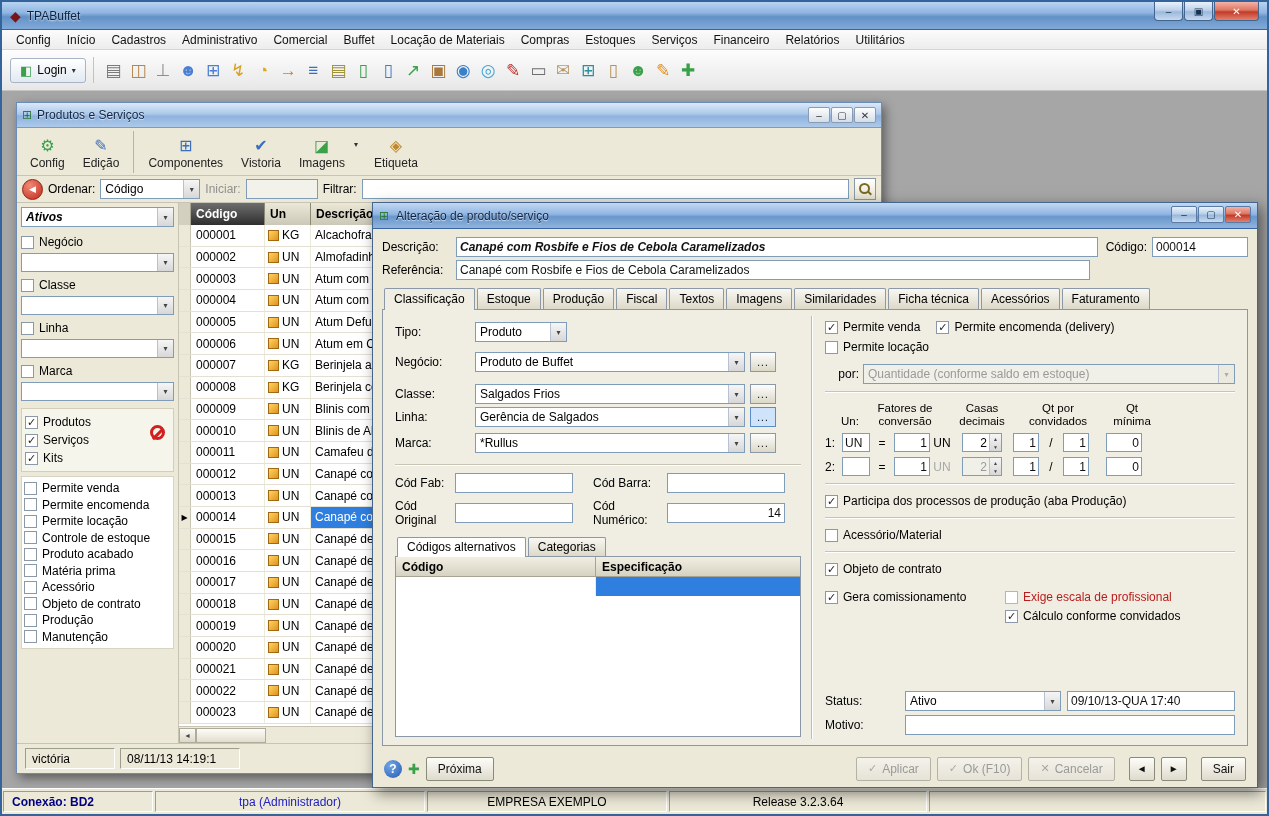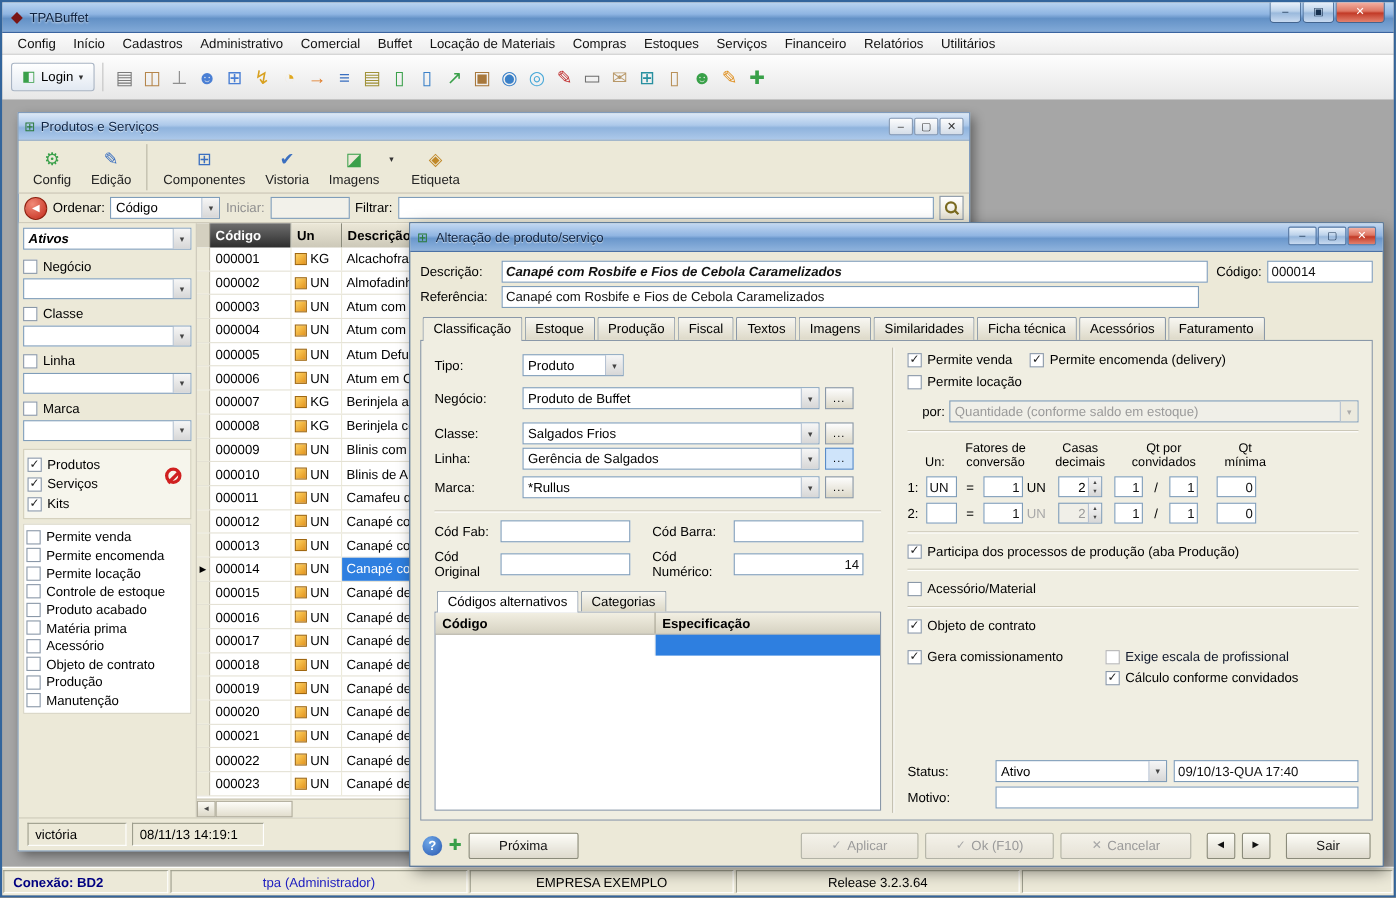--- a/index.html
+++ b/index.html
@@ -46,22 +46,22 @@
 .combo-text{flex:1;padding:0 4px;white-space:nowrap;overflow:hidden;}
 .combo-arrow{width:16px;height:100%;display:flex;align-items:center;justify-content:center;background:linear-gradient(#f6f6f6,#d7d7d7);border-left:1px solid #b6c2d2;font-size:8px;color:#444;flex:none;}
 .combo.disabled{background:#f0efe8;}
 .combo.disabled .combo-text{color:#9a9a9a;}
 .combo.disabled .combo-arrow{color:#aaa;background:#eceade;}
 .combo.bold .combo-text{font-weight:bold;}
 .cbrow{display:flex;align-items:center;height:18px;cursor:default;}
 .cb{width:13px;height:13px;border:1px solid #8a98a8;background:#fff;display:inline-flex;align-items:center;justify-content:center;font-size:11px;line-height:1;color:#222;margin-right:5px;flex:none;}
 .cblabel{white-space:nowrap;}
 .cbrow.disabled .cb{border-color:#b6b6b6;color:#a8a8a8;}
-.cbrow.disabled .cblabel{color:#0f172a;}
-.btn{height:24px;padding:0 27px;border:1px solid #8a8a7a;border-radius:2px;background:linear-gradient(#fdfdf8,#dedacd);display:inline-flex;align-items:center;gap:5px;cursor:default;}
+.cbrow.disabled .cblabel{color:#b91c1c;}
+.btn{height:24px;padding:0 11px;border:1px solid #8a8a7a;border-radius:2px;background:linear-gradient(#fdfdf8,#dedacd);display:inline-flex;align-items:center;gap:5px;cursor:default;}
 .btn.dis{color:#9a9a9a;border-color:#b2b2a6;background:linear-gradient(#f4f2ea,#e6e2d6);}
 .btn.dis .bglyph{color:#a8a8a8;}
 .btn.nav{width:26px;padding:0;justify-content:center;font-size:10px;}
 .bglyph{font-size:11px;}
 .uf::first-letter{text-decoration:underline;}
 .groove{height:2px;border-top:1px solid #c8c4b4;border-bottom:1px solid #fff;margin:7px 0;}
 
 
 .pwin{position:absolute;left:14px;top:11px;width:866px;height:672px;background:#ece9d8;border:1px solid #6a8cb8;box-shadow:3px 4px 10px rgba(0,0,0,.45);}
 .pwin-tb{height:25px;background:linear-gradient(#dbe8f7,#adc9ea 45%,#8fb3dd 55%,#adc9ea);display:flex;align-items:center;padding:0 5px;border-bottom:1px solid #7a9cc4;}

